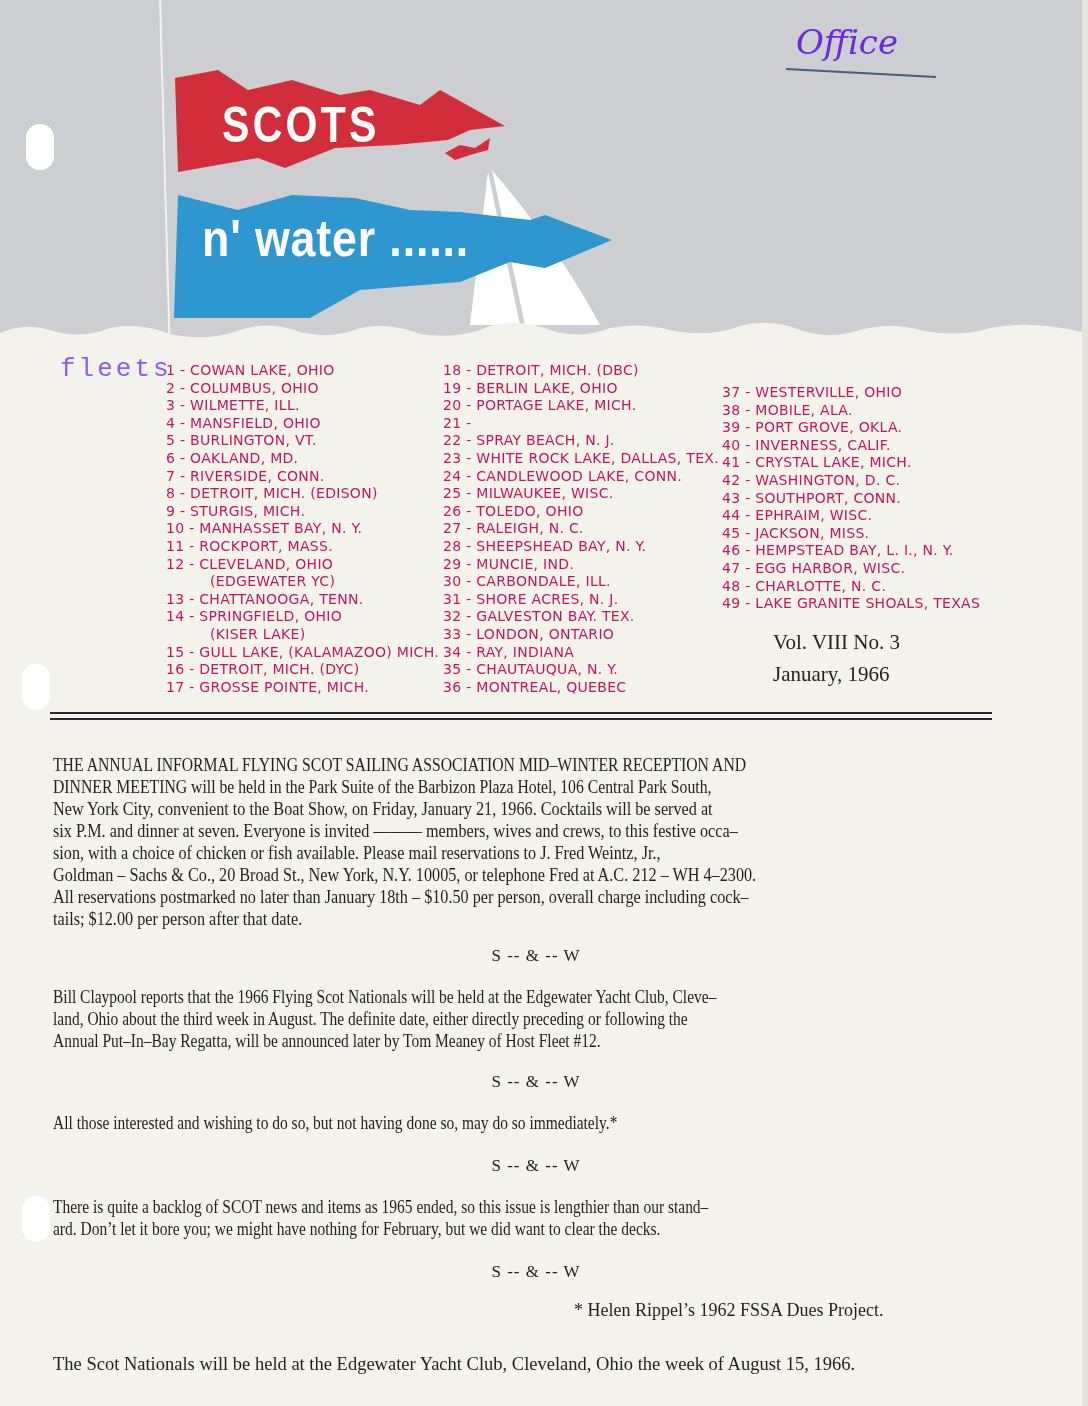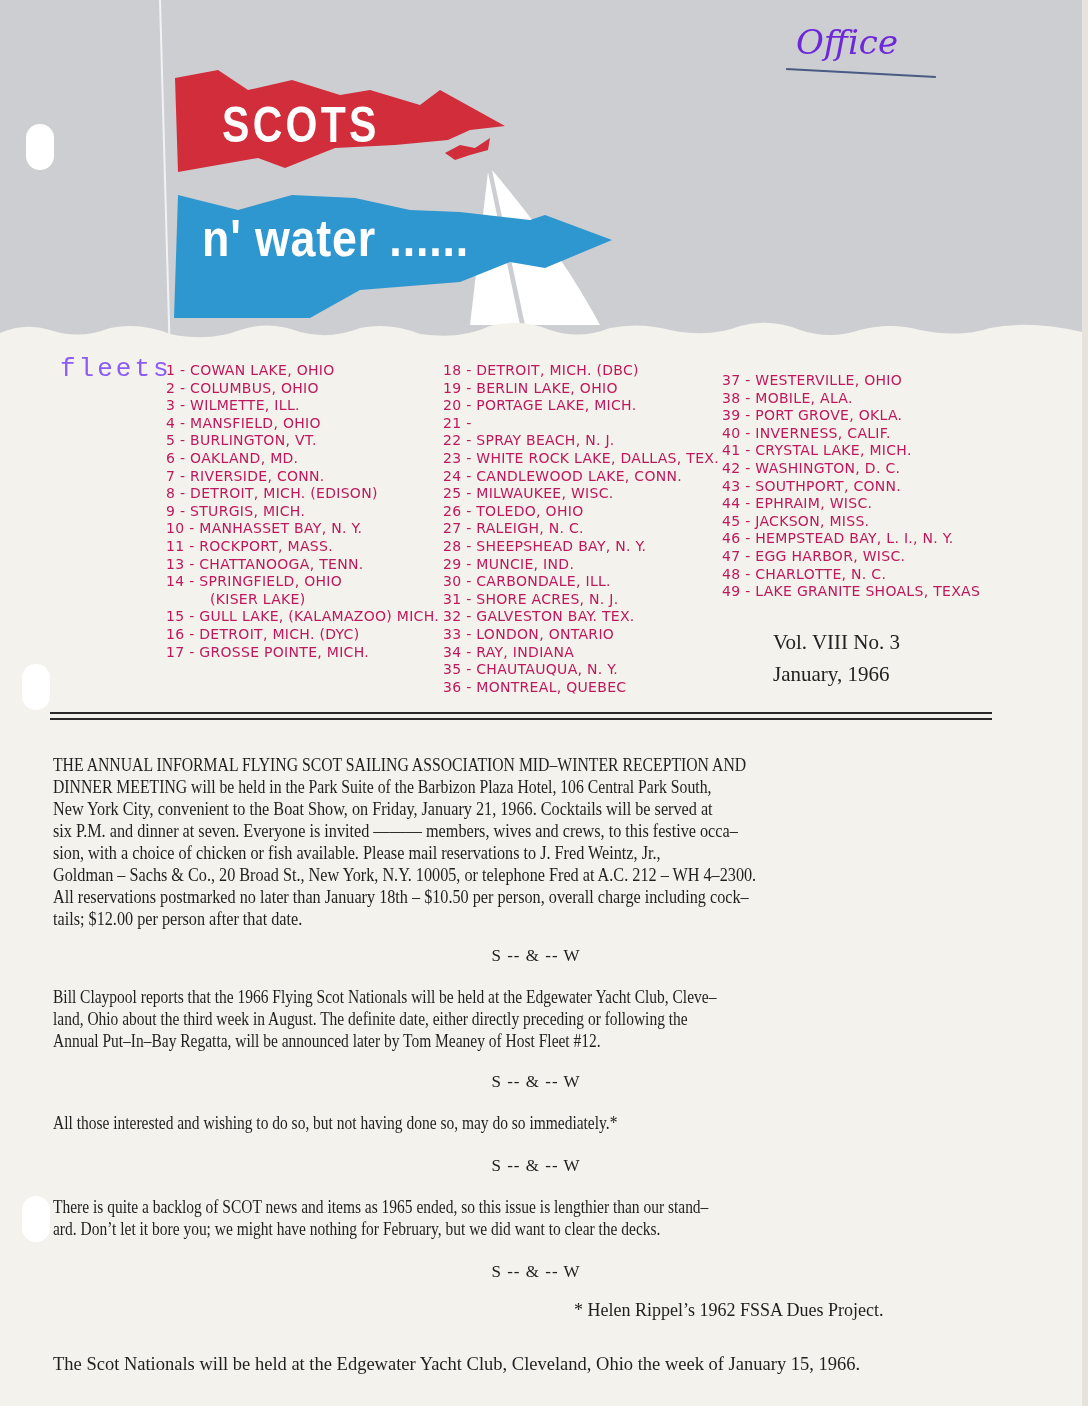--- a/index.html
+++ b/index.html
@@ -126,20 +126,21 @@
   <li><span>2 - COLUMBUS, OHIO</span></li>
   <li><span>3 - WILMETTE, ILL.</span></li>
   <li><span>4 - MANSFIELD, OHIO</span></li>
   <li><span>5 - BURLINGTON, VT.</span></li>
   <li><span>6 - OAKLAND, MD.</span></li>
   <li><span>7 - RIVERSIDE, CONN.</span></li>
   <li><span>8 - DETROIT, MICH. (EDISON)</span></li>
   <li><span>9 - STURGIS, MICH.</span></li>
   <li><span>10 - MANHASSET BAY, N. Y.</span></li>
   <li><span>11 - ROCKPORT, MASS.</span></li>
+  <li><span>12 - CLEVELAND, OHIO</span><span class="sub">(EDGEWATER YC)</span></li>
   <li><span>13 - CHATTANOOGA, TENN.</span></li>
   <li><span>14 - SPRINGFIELD, OHIO</span><span class="sub">(KISER LAKE)</span></li>
   <li><span>15 - GULL LAKE, (KALAMAZOO) MICH.</span></li>
   <li><span>16 - DETROIT, MICH. (DYC)</span></li>
   <li><span>17 - GROSSE POINTE, MICH.</span></li>
 </ul>
 
 <ul class="fleet-col col2">
   <li><span>18 - DETROIT, MICH. (DBC)</span></li>
   <li><span>19 - BERLIN LAKE, OHIO</span></li>
@@ -155,21 +156,21 @@
   <li><span>29 - MUNCIE, IND.</span></li>
   <li><span>30 - CARBONDALE, ILL.</span></li>
   <li><span>31 - SHORE ACRES, N. J.</span></li>
   <li><span>32 - GALVESTON BAY. TEX.</span></li>
   <li><span>33 - LONDON, ONTARIO</span></li>
   <li><span>34 - RAY, INDIANA</span></li>
   <li><span>35 - CHAUTAUQUA, N. Y.</span></li>
   <li><span>36 - MONTREAL, QUEBEC</span></li>
 </ul>
 
-<ul class="fleet-col col3" style="top:372px;">
+<ul class="fleet-col col3" style="top:384px;">
   <li><span>37 - WESTERVILLE, OHIO</span></li>
   <li><span>38 - MOBILE, ALA.</span></li>
   <li><span>39 - PORT GROVE, OKLA.</span></li>
   <li><span>40 - INVERNESS, CALIF.</span></li>
   <li><span>41 - CRYSTAL LAKE, MICH.</span></li>
   <li><span>42 - WASHINGTON, D. C.</span></li>
   <li><span>43 - SOUTHPORT, CONN.</span></li>
   <li><span>44 - EPHRAIM, WISC.</span></li>
   <li><span>45 - JACKSON, MISS.</span></li>
   <li><span>46 - HEMPSTEAD BAY, L. I., N. Y.</span></li>
@@ -213,13 +214,13 @@
 
 <div class="body-cond" style="top:1196px; transform:scaleX(0.86);">
   <div>There is quite a backlog of SCOT news and items as 1965 ended, so this issue is lengthier than our stand–</div>
   <div>ard.  Don’t let it bore you; we might have nothing for February, but we did want to clear the decks.</div>
 </div>
 
 <div class="sep" style="top:1262px;">S -- &amp; -- W</div>
 
 <div class="footnote">* Helen Rippel’s  1962 FSSA Dues Project.</div>
 
-<div class="bottom-line">The Scot Nationals will be held at the Edgewater Yacht Club, Cleveland, Ohio the week of January 15, 1966.</div>
+<div class="bottom-line">The Scot Nationals will be held at the Edgewater Yacht Club, Cleveland, Ohio the week of August 15, 1966.</div>
 
 </body></html>

